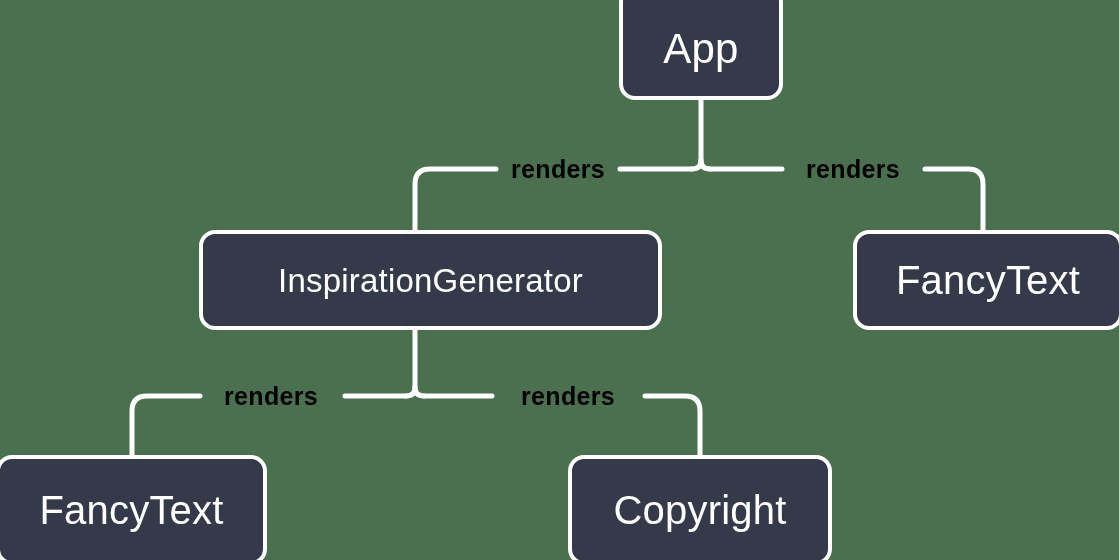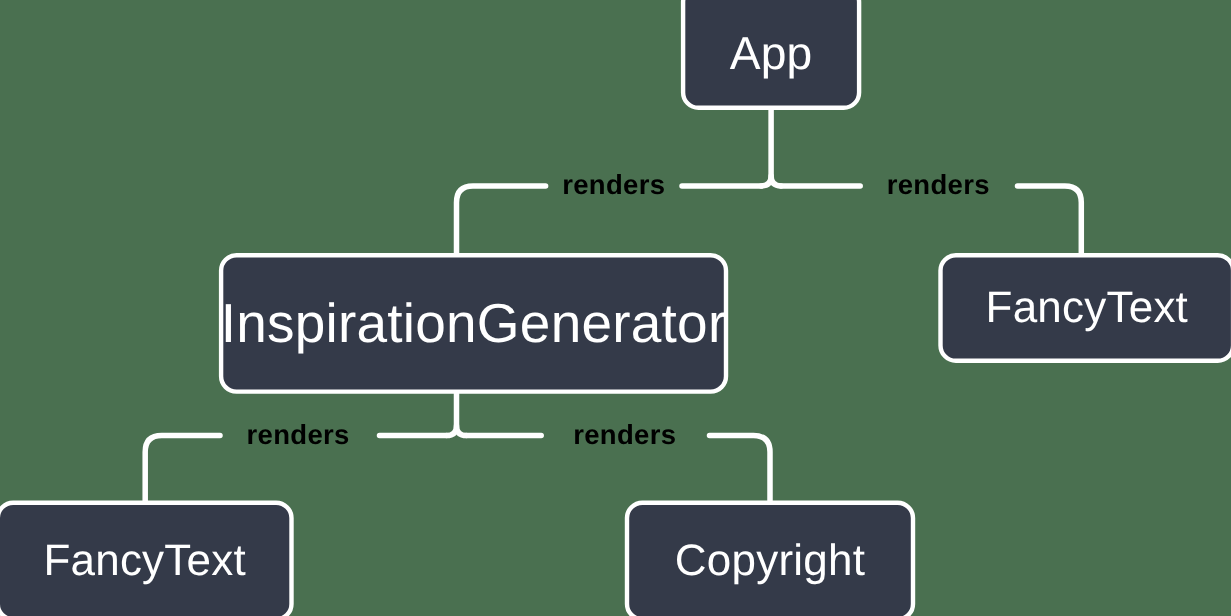--- a/index.html
+++ b/index.html
@@ -56,22 +56,22 @@
     top: -14px;
     width: 164px;
     height: 114px;
     font-size: 42px;
     padding-top: 12px;
   }
   #node-inspiration-generator {
     left: 199px;
     top: 230px;
     width: 463px;
-    height: 128px;
-    font-size: 50px;
+    height: 100px;
+    font-size: 33px;
   }
   #node-fancytext-right {
     left: 853px;
     top: 230px;
     width: 270px;
     height: 100px;
     font-size: 40px;
   }
   #node-fancytext-bottom {
     left: -4px;

